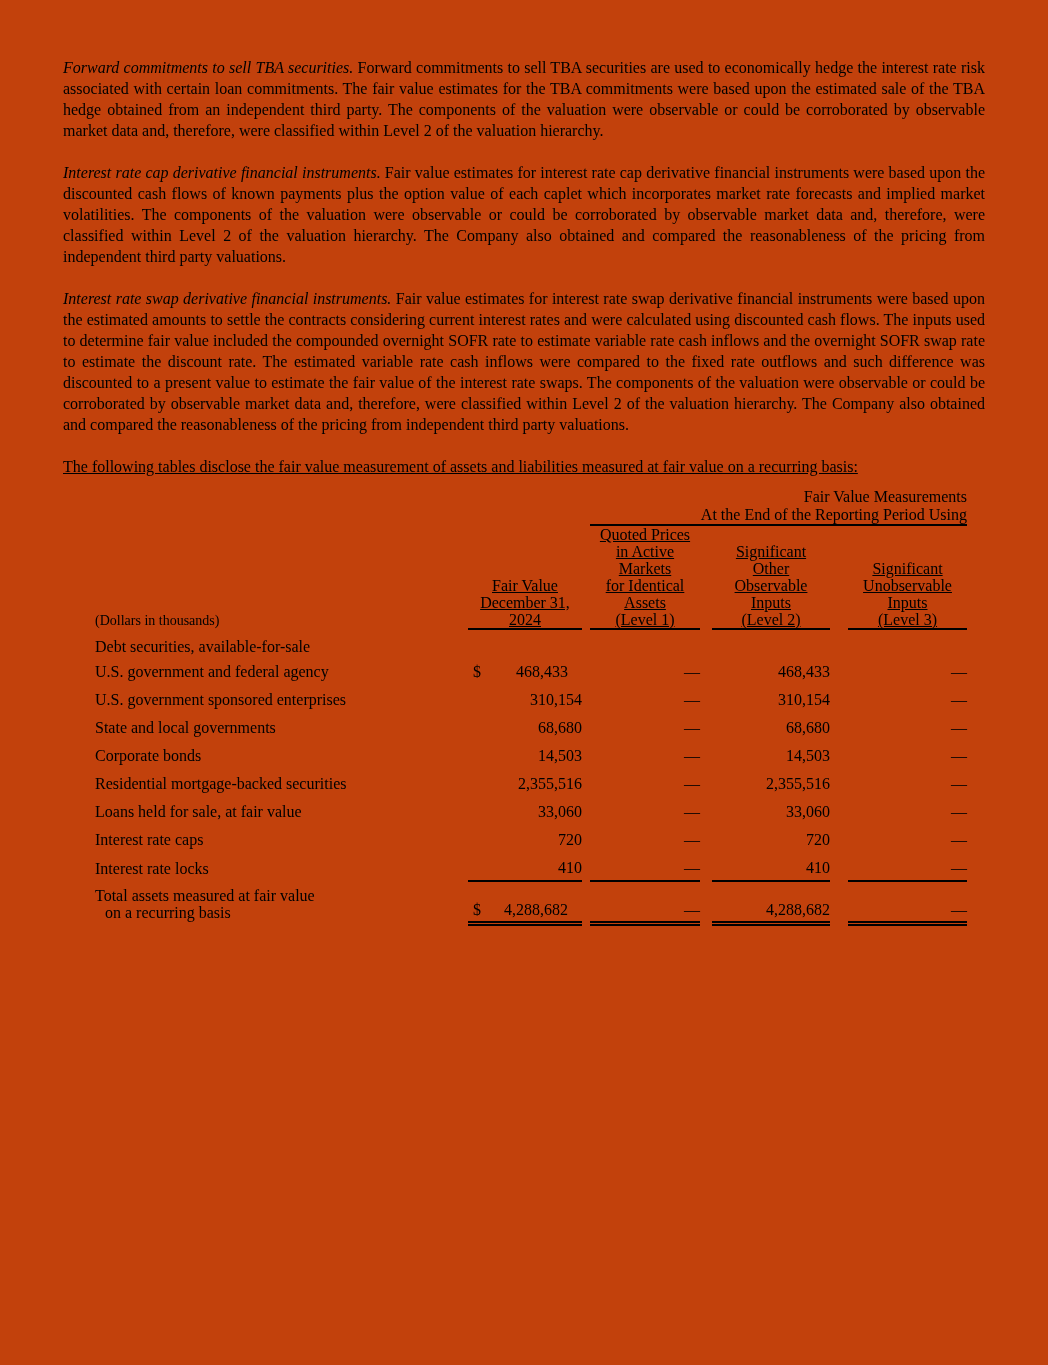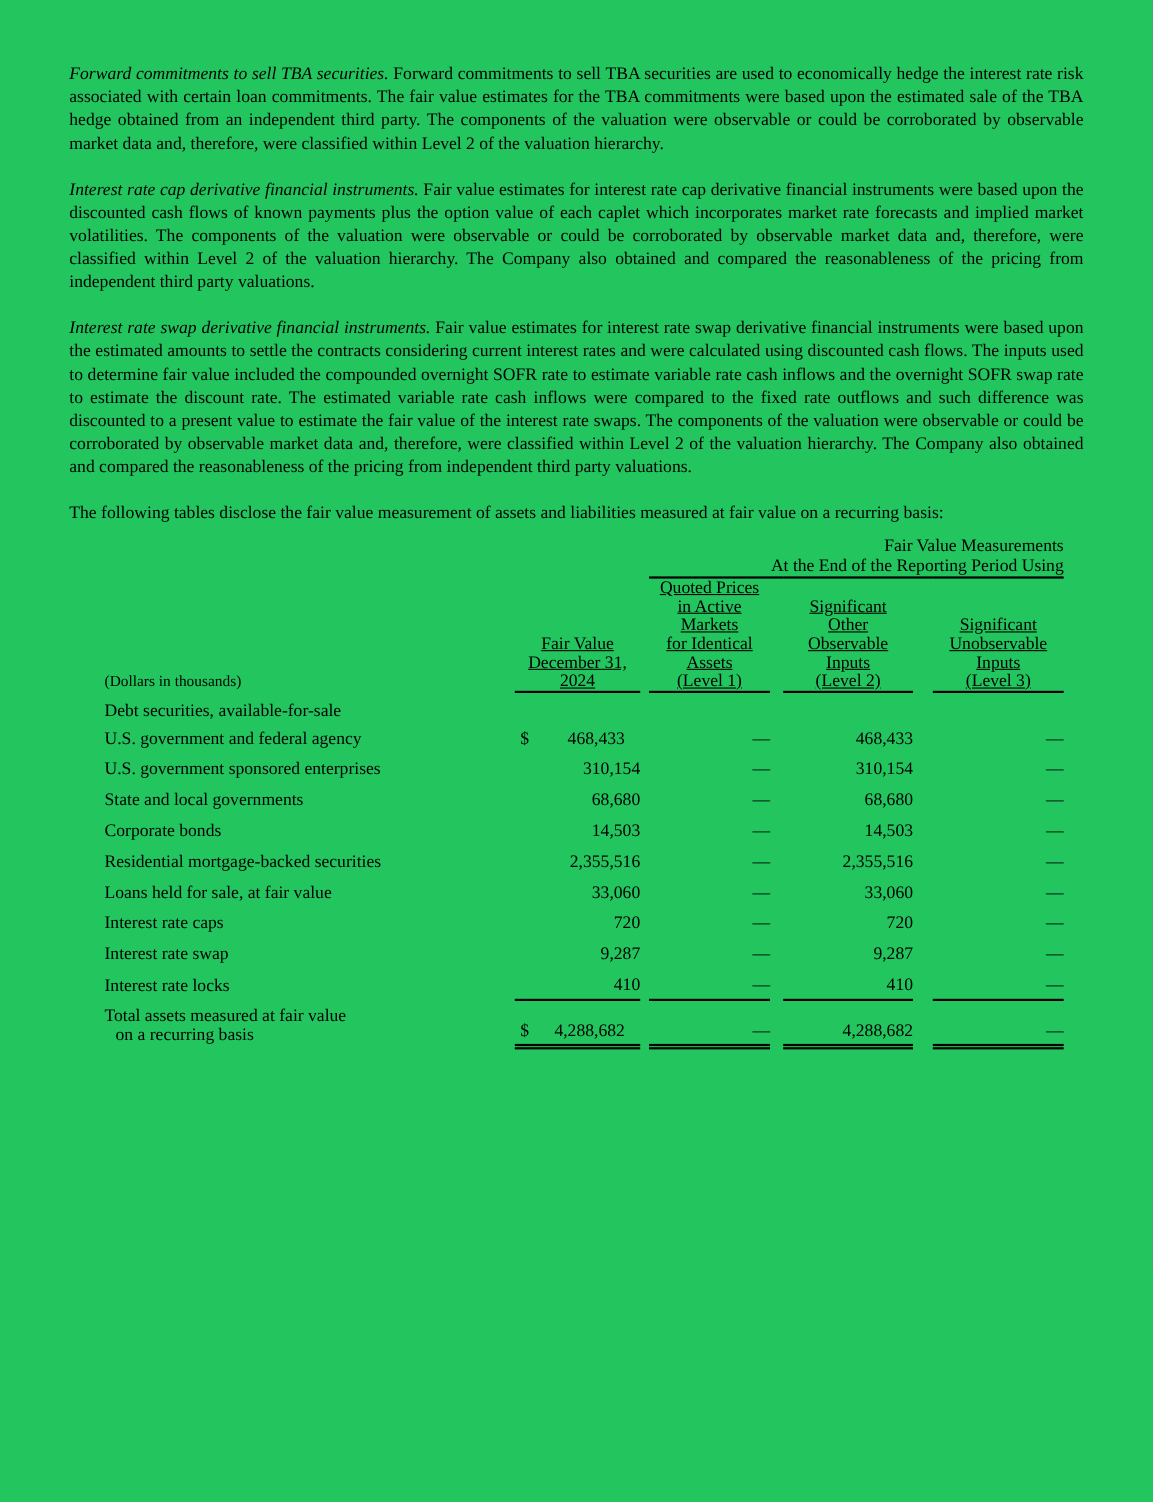--- a/index.html
+++ b/index.html
@@ -1,23 +1,23 @@
 <!DOCTYPE html>
 <html><head>
 <meta charset="utf-8">
 <style>
   html,body{margin:0;padding:0;background:#808080;}
   .page{
-    width:1048px;height:1365px;background:#22c55e;position:relative;
+    width:1048px;height:1365px;background:#c2410c;position:relative;
     font-family:"Liberation Serif","DejaVu Serif",serif;color:#000;
     margin:0 auto;overflow:hidden;
   }
   .content{padding:57px 63px 0 63px;}
   p.body{font-size:16px;line-height:21px;text-align:justify;margin:0 0 21px 0;}
-  p.intro{text-align:left;margin-bottom:0;}
+  p.intro{text-align:left;margin-bottom:0;text-decoration:underline;}
   .lead{font-style:italic;}
 
   table.fv{
     border-collapse:collapse;table-layout:fixed;width:872px;
     margin:11px 0 0 32px;font-size:16px;
   }
   table.fv td{padding:0;vertical-align:bottom;}
   .grp-cell{text-align:right;border-bottom:2px solid #000;padding-bottom:1px;}
   .grp-cell div{line-height:18px;}
   .colhead{
@@ -193,30 +193,20 @@
         <td class="lbl0">Interest rate caps</td>
         <td class="val num">720</td>
         <td></td>
         <td class="val num">—</td>
         <td></td>
         <td class="val num">720</td>
         <td></td>
         <td class="val num">—</td>
       </tr>
 
-      <tr class="data">
-        <td class="lbl0">Interest rate swap</td>
-        <td class="val num">9,287</td>
-        <td></td>
-        <td class="val num">—</td>
-        <td></td>
-        <td class="val num">9,287</td>
-        <td></td>
-        <td class="val num">—</td>
-      </tr>
 
       <tr class="data rule-after">
         <td class="lbl0">Interest rate locks</td>
         <td class="val num">410</td>
         <td></td>
         <td class="val num">—</td>
         <td></td>
         <td class="val num">410</td>
         <td></td>
         <td class="val num">—</td>

